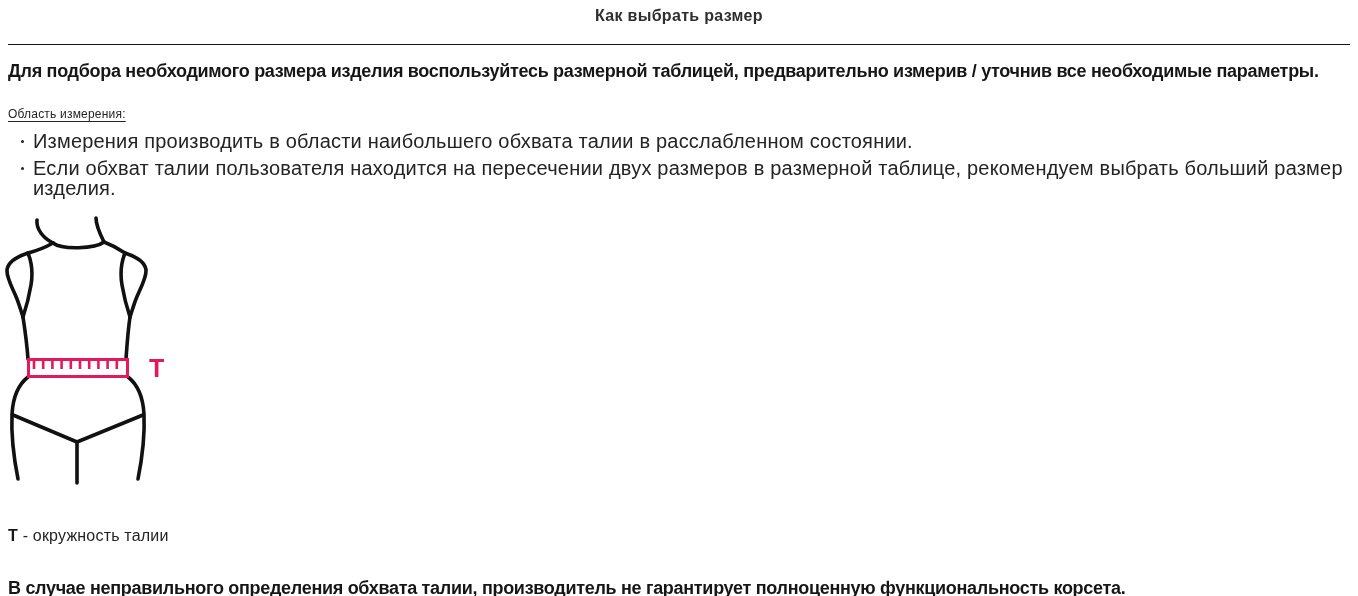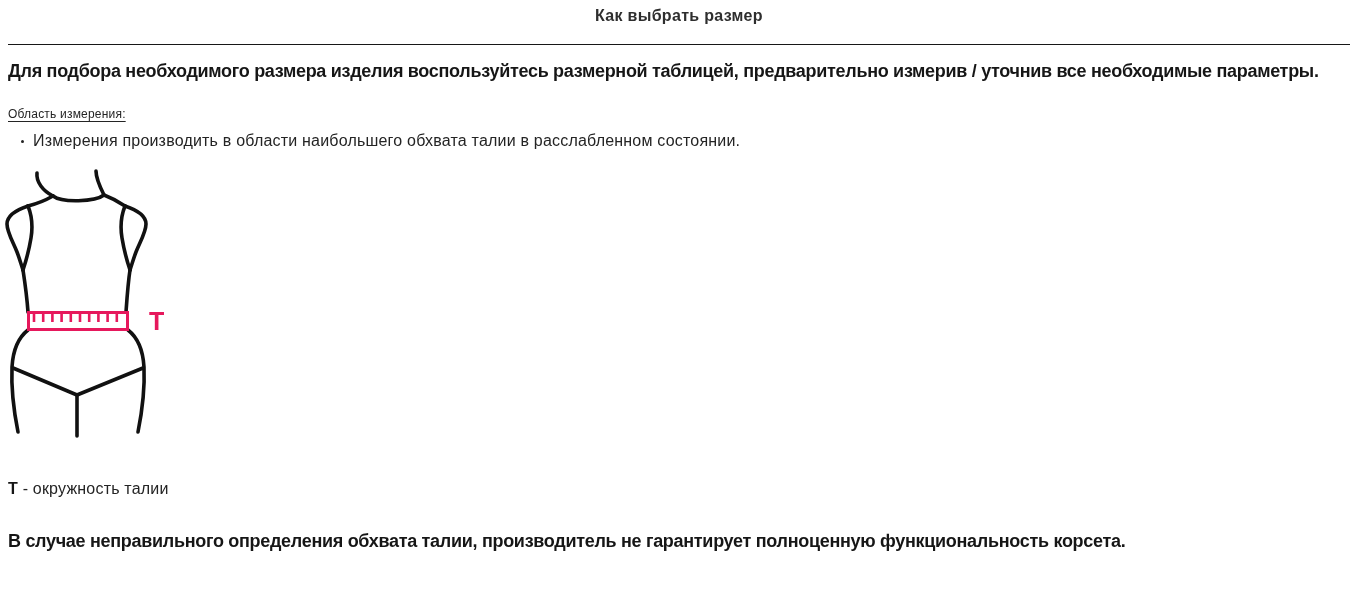--- a/index.html
+++ b/index.html
@@ -54,21 +54,21 @@
   }
 
   .bullet-list {
     margin: 7px 0 0 0;
     padding: 0;
     list-style: none;
   }
   .bullet-list li {
     position: relative;
     padding-left: 33px;
-    font-size: 16px;
+    font-size: 20px;
     line-height: 20px;
     letter-spacing: .2px;
     color: #242424;
   }
   .bullet-list li + li { margin-top: 7px; }
   .bullet-dot {
     position: absolute;
     left: 21px;
     top: 9px;
     width: 3px;
@@ -117,20 +117,24 @@
 
   <p class="intro">Для подбора необходимого размера изделия воспользуйтесь размерной таблицей, предварительно измерив / уточнив все необходимые параметры.</p>
 
   <p class="area-heading">Область измерения:</p>
 
   <ul class="bullet-list">
     <li>
       <span class="bullet-dot"></span>
       <span>Измерения производить в области наибольшего обхвата талии в расслабленном состоянии.</span>
     </li>
+    <li>
+      <span class="bullet-dot"></span>
+      <span>Если обхват талии пользователя находится на пересечении двух размеров в размерной таблице, рекомендуем выбрать больший размер изделия.</span>
+    </li>
   </ul>
 
   <figure class="diagram-figure">
     <svg width="170" height="280" viewBox="0 0 170 280">
       <g fill="none" stroke="#111111" stroke-width="3.6" stroke-linecap="round" stroke-linejoin="round">
         <path d="M37 8 C36 17 43 26 53 31"></path>
         <path d="M53 31 C62 38 95 37 104 30"></path>
         <path d="M104 30 C100 22 96 14 96 6"></path>
         <path d="M53 31 C46 35 36 39 28 41"></path>
         <path d="M104 30 C112 33 119 37 125 41"></path>

